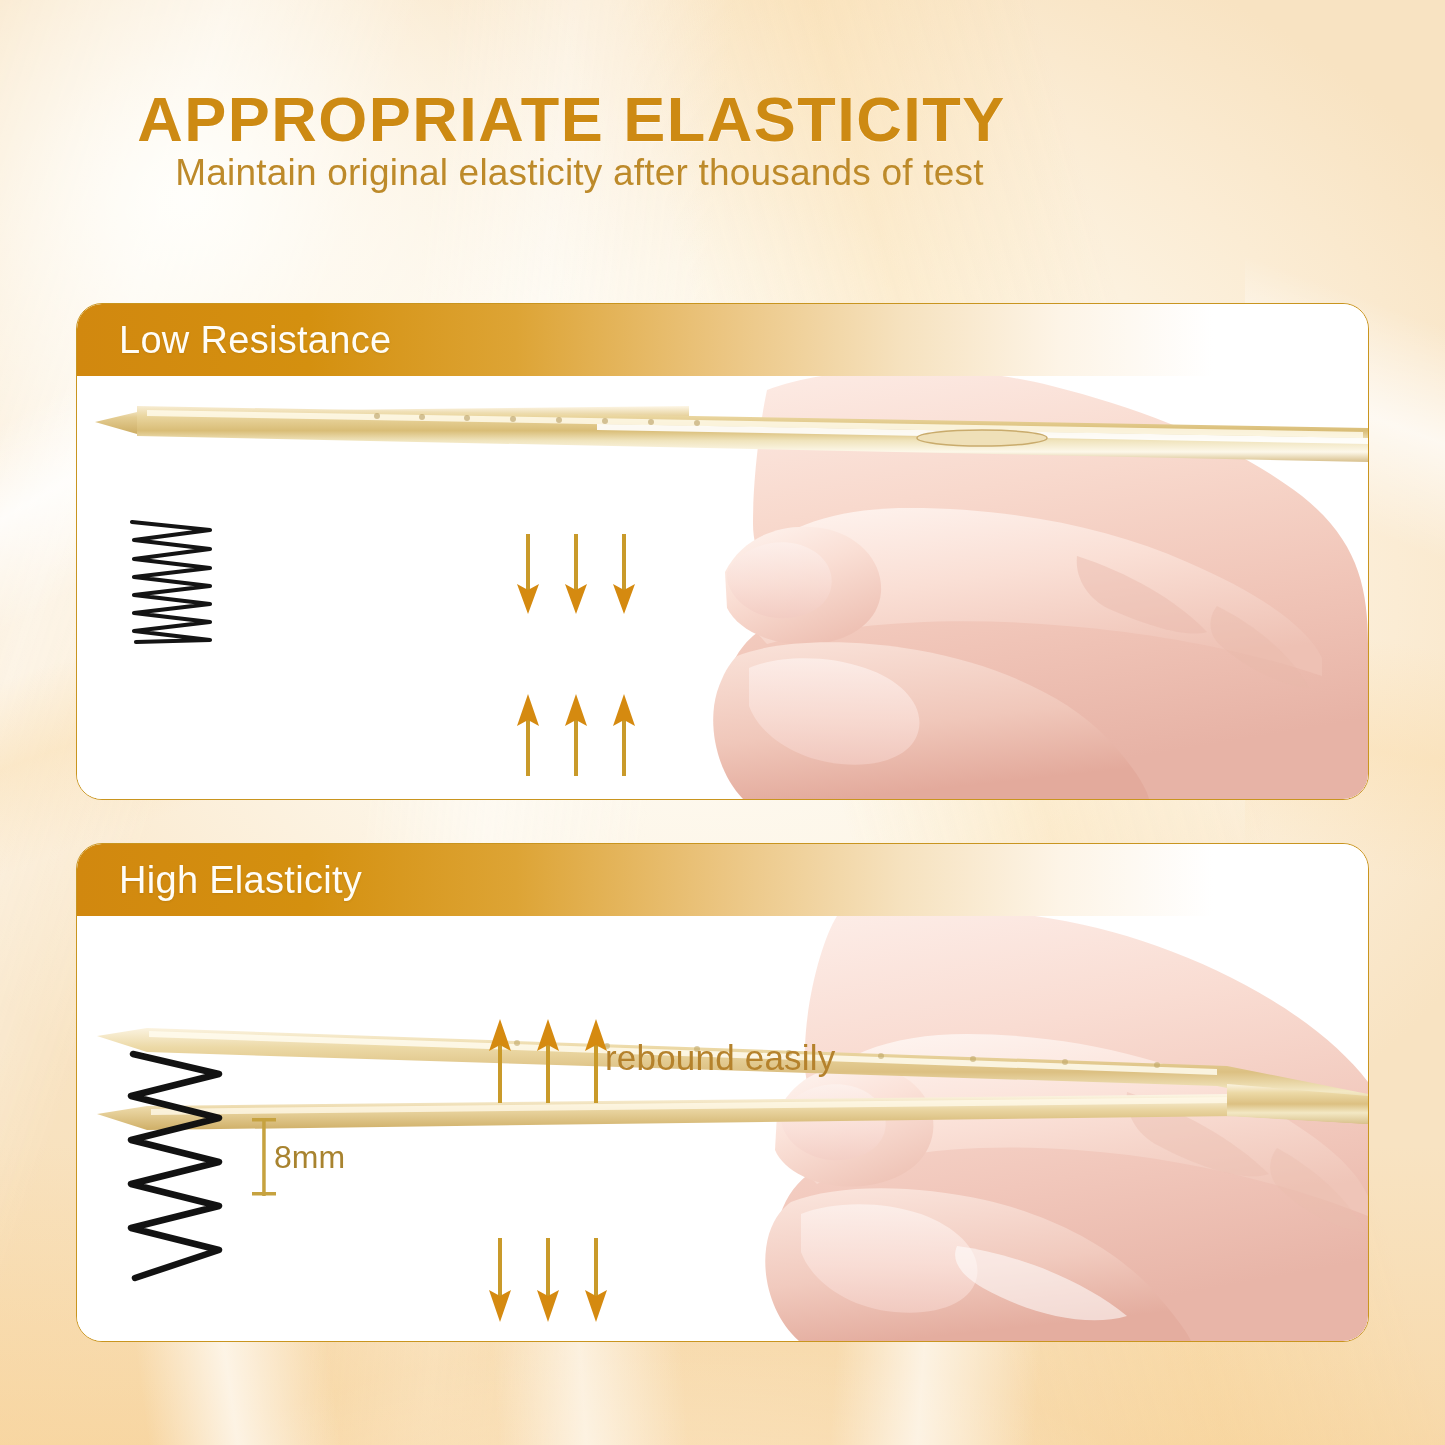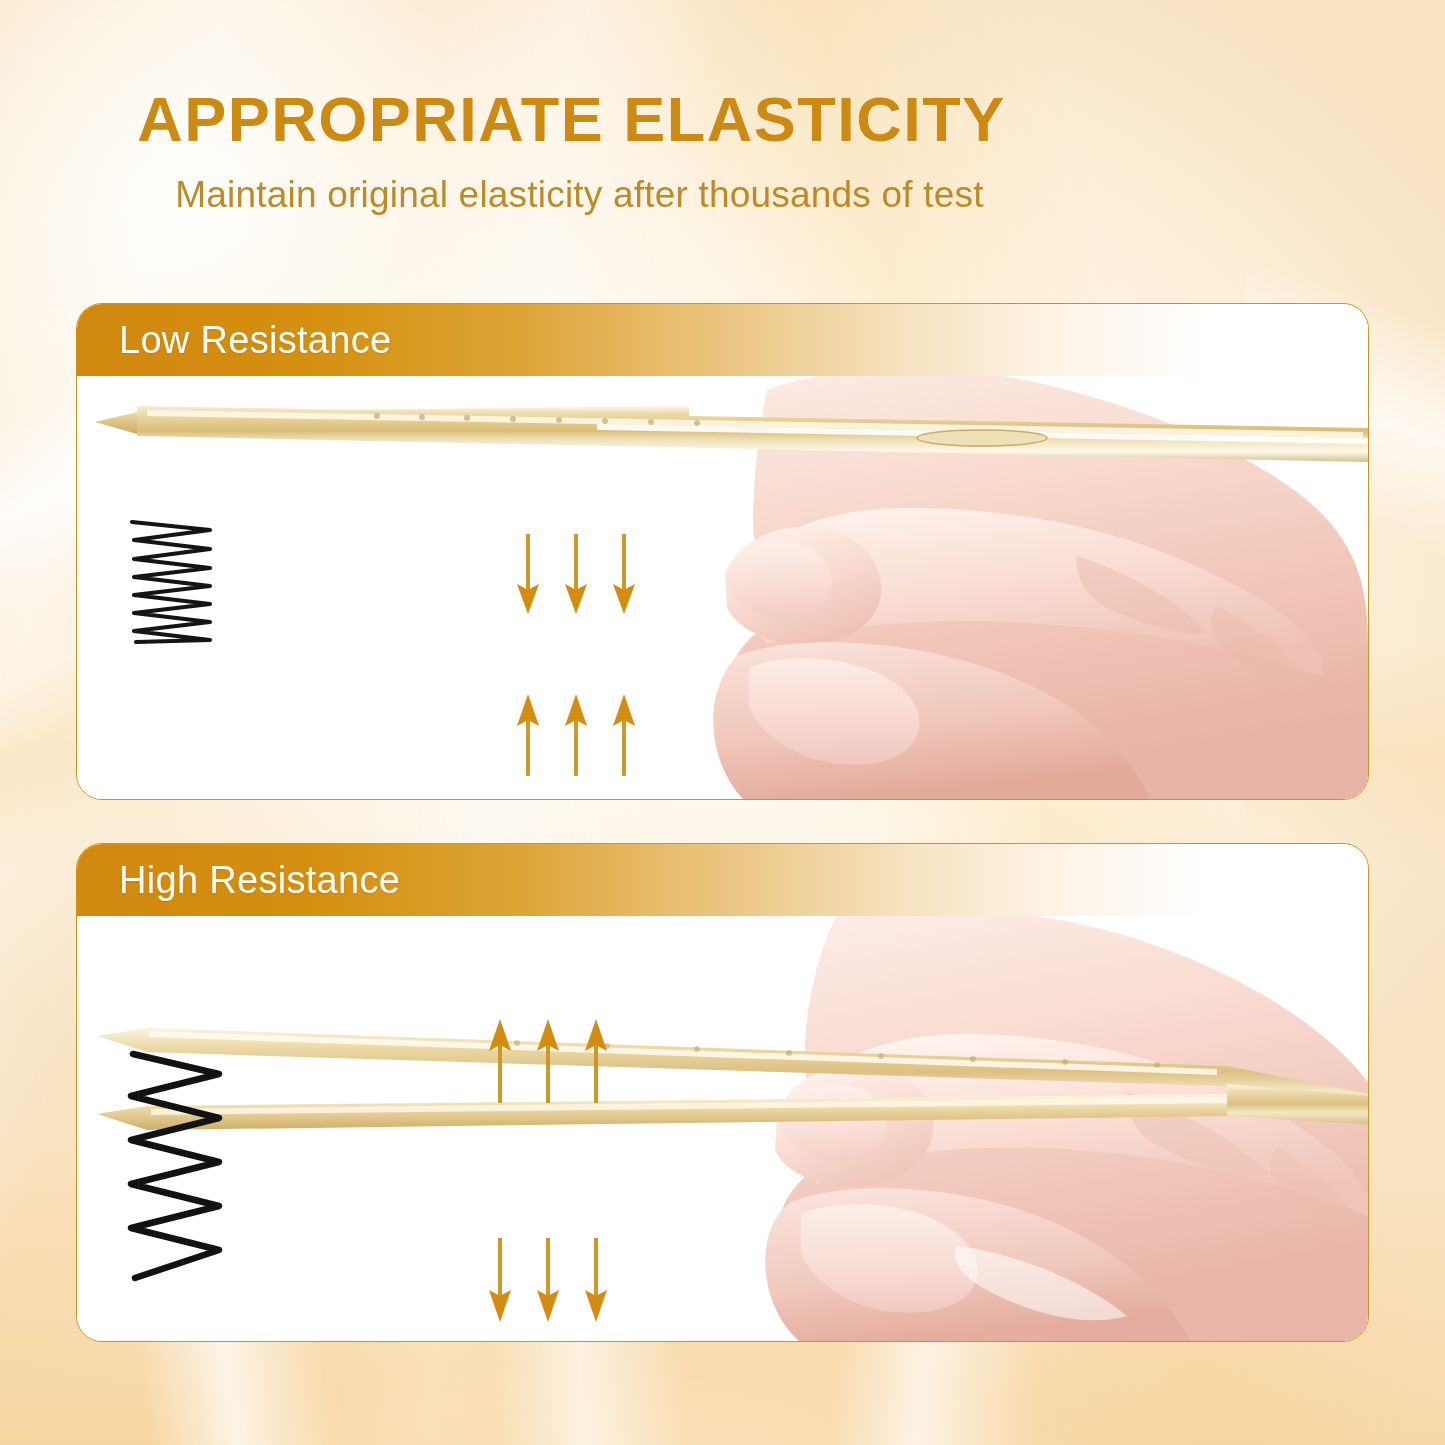--- a/index.html
+++ b/index.html
@@ -79,21 +79,20 @@
     font-weight: bold;
     letter-spacing: 1.5px;
     color: #cd8a13;
     line-height: 1.05;
     margin: 0;
     text-shadow: 0 1px 0 rgba(255,255,255,0.6);
   }
   #subtitle {
     font-size: 37px;
     color: #bd8a2a;
-    margin-top: 22px;
     letter-spacing: 0.2px;
     font-weight: 400;
     padding-left: 16px;
   }
 
   
   .panel {
     position: absolute;
     left: 76px;
     width: 1293px;
@@ -347,21 +346,21 @@
         <path d="M11,0 L0,32 L11,26 L22,32 Z" fill="#d58a10"></path>
       </svg>
     </div>
 
   </div>
 </div>
 
 <div id="panel-high" class="panel">
 
   <div class="panel-header">
-    <div class="panel-header-label nosel">High Resistance</div>
+    <div class="panel-header-label nosel">High Elasticity</div>
   </div>
 
   <div class="panel-body">
 
     <div id="photo-high" class="photo">
       <svg width="1291" height="425" viewBox="0 0 1291 425">
         <defs>
           <linearGradient id="skinH1" x1="0" y1="0" x2="0.25" y2="1">
             <stop offset="0%" stop-color="#fdeee9"></stop>
             <stop offset="35%" stop-color="#f9dcd2"></stop>
@@ -445,36 +444,45 @@
       </svg>
     </div>
 
     <div id="spring-high" class="spring-wrap">
       <svg width="120" height="240" viewBox="0 0 120 240">
         <path d="M18,8 L104,28 L16,50 L104,72 L16,94 L104,116 L16,138
                  L104,160 L16,182 L104,204 L20,232" fill="none" stroke="#121212" stroke-width="6.5" stroke-linecap="round" stroke-linejoin="round"></path>
       </svg>
     </div>
 
+    <div id="measure-8mm">
+      <svg width="120" height="82" viewBox="0 0 120 82" style="position:absolute;left:0;top:0;">
+        <rect x="0" y="2" width="24" height="3.5" fill="#c6a23f"></rect>
+        <rect x="10.2" y="2" width="3.5" height="78" fill="#c6a23f"></rect>
+        <rect x="0" y="76" width="24" height="3.5" fill="#c6a23f"></rect>
+      </svg>
+      <div id="measure-8mm-text" class="nosel">8mm</div>
+    </div>
 
     <div id="arrows-high-up" class="arrow-group">
       <svg class="arrow" width="22" height="84" viewBox="0 0 22 84">
         <rect x="9" y="24" width="4" height="60" fill="#c99a2a"></rect>
         <path d="M11,0 L0,32 L11,26 L22,32 Z" fill="#d58a10"></path>
       </svg>
       <svg class="arrow" width="22" height="84" viewBox="0 0 22 84">
         <rect x="9" y="24" width="4" height="60" fill="#c99a2a"></rect>
         <path d="M11,0 L0,32 L11,26 L22,32 Z" fill="#d58a10"></path>
       </svg>
       <svg class="arrow" width="22" height="84" viewBox="0 0 22 84">
         <rect x="9" y="24" width="4" height="60" fill="#c99a2a"></rect>
         <path d="M11,0 L0,32 L11,26 L22,32 Z" fill="#d58a10"></path>
       </svg>
     </div>
 
+    <div id="rebound-label" class="nosel">rebound easily</div>
 
     <div id="arrows-high-down" class="arrow-group">
       <svg class="arrow" width="22" height="84" viewBox="0 0 22 84">
         <rect x="9" y="0" width="4" height="60" fill="#c99a2a"></rect>
         <path d="M11,84 L0,52 L11,58 L22,52 Z" fill="#d58a10"></path>
       </svg>
       <svg class="arrow" width="22" height="84" viewBox="0 0 22 84">
         <rect x="9" y="0" width="4" height="60" fill="#c99a2a"></rect>
         <path d="M11,84 L0,52 L11,58 L22,52 Z" fill="#d58a10"></path>
       </svg>

